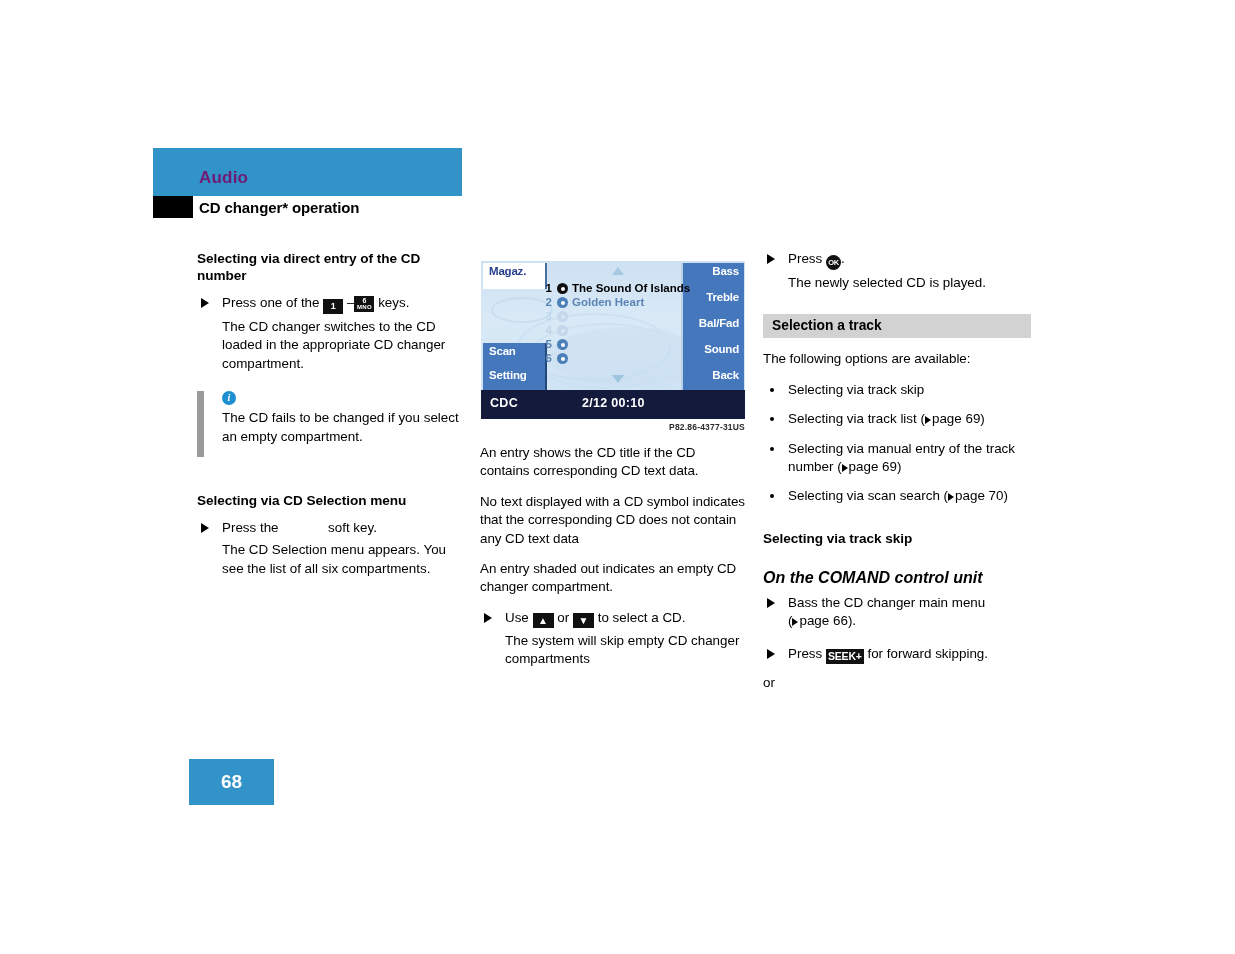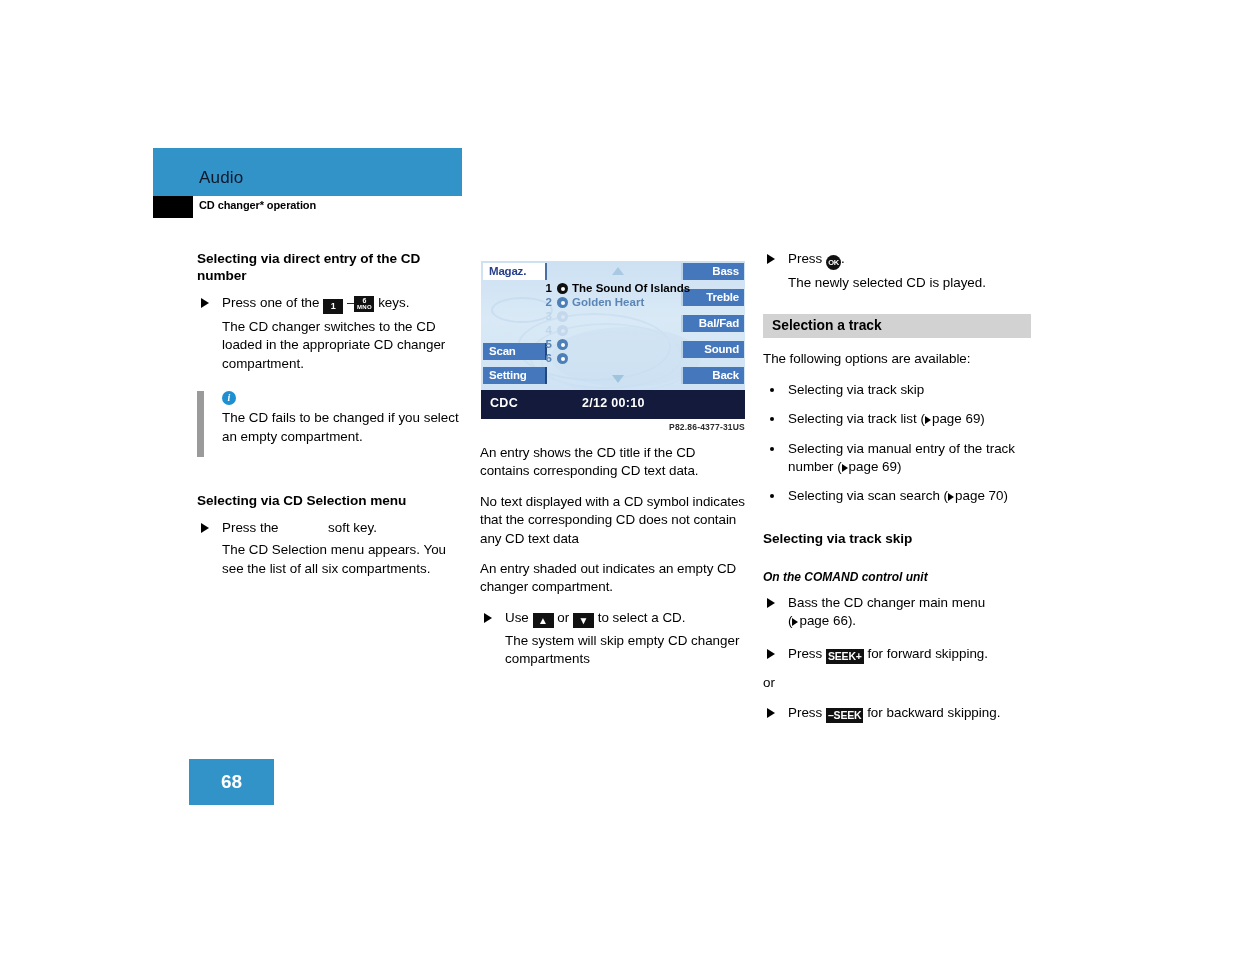--- a/index.html
+++ b/index.html
@@ -24,37 +24,37 @@
     top: 148px;
     width: 309px;
     height: 48px;
     background: #3193c8;
   }
   .hdr-title {
     position: absolute;
     left: 199px;
     top: 168px;
     font-size: 17px;
-    font-weight: normal;
-    color: #0f172a;
+    font-weight: bold;
+    color: #701a75;
     letter-spacing: 0.2px;
   }
   .hdr-black-sq {
     position: absolute;
     left: 153px;
     top: 196px;
     width: 40px;
     height: 22px;
     background: #000000;
   }
   .hdr-sub {
     position: absolute;
     left: 199px;
     top: 199px;
-    font-size: 11px;
+    font-size: 15px;
     font-weight: bold;
     color: #000000;
     letter-spacing: -0.1px;
   }
 
   
   .col {
     position: absolute;
     top: 250px;
   }
@@ -65,21 +65,21 @@
   h3.sec {
     font-size: 13.6px;
     font-weight: bold;
     margin: 0 0 10px 0;
     line-height: 17px;
     letter-spacing: -0.05px;
   }
   h3.sec.spaced { margin-top: 26px; }
 
   h4.subsec-italic {
-    font-size: 12px;
+    font-size: 16px;
     font-weight: bold;
     font-style: italic;
     margin: 22px 0 8px 0;
     line-height: 17px;
   }
 
   .band-head {
     background: #d2d2d2;
     font-size: 13.8px;
     font-weight: bold;
@@ -271,21 +271,21 @@
     width: 150px; height: 60px;
     border-radius: 50%;
     background: #c6dcef;
     opacity: .6;
   }
 
   .sk {
     position: absolute;
     font-size: 11.5px;
     font-weight: bold;
-    height: 17px;
+    height: 26px;
     line-height: 17px;
     letter-spacing: -0.2px;
   }
   .sk-left  { left: 2px;  text-align: left;  padding-left: 6px; width: 56px;
               background: #ffffff; color: #27408b;
               border-right: 2px solid #4a6fa5; }
   .sk-leftb { left: 2px;  text-align: left;  padding-left: 6px; width: 56px;
               background: #4477bb; color: #ffffff;
               border-right: 2px solid #24477a; }
   .sk-right { right: 1px; text-align: right; padding-right: 5px; width: 56px;
@@ -556,21 +556,15 @@
 
   <div class="step" style="margin-top:14px">
     <span class="tri"></span>
     <span>Press</span>
     <span class="key key-seek">SEEK+</span>
     <span>for forward skipping.</span>
   </div>
 
   <div class="plain-or" style="margin-top:10px">or</div>
 
-  <div class="step" style="margin-top:12px">
-    <span class="tri"></span>
-    <span>Press</span>
-    <span class="key key-seek">–SEEK</span>
-    <span>for backward skipping.</span>
-  </div>
 </div>
 
 <div class="pagenum">68</div>
 
 </body></html>

